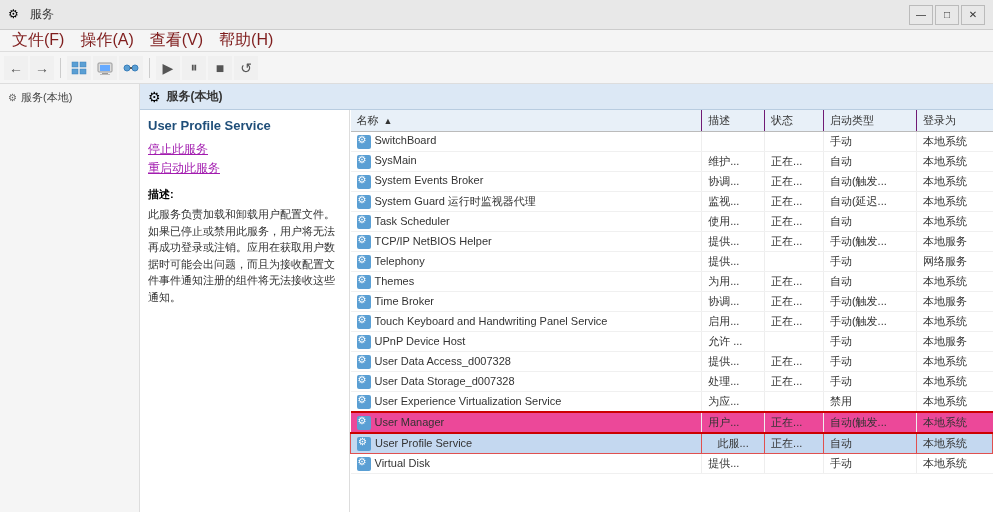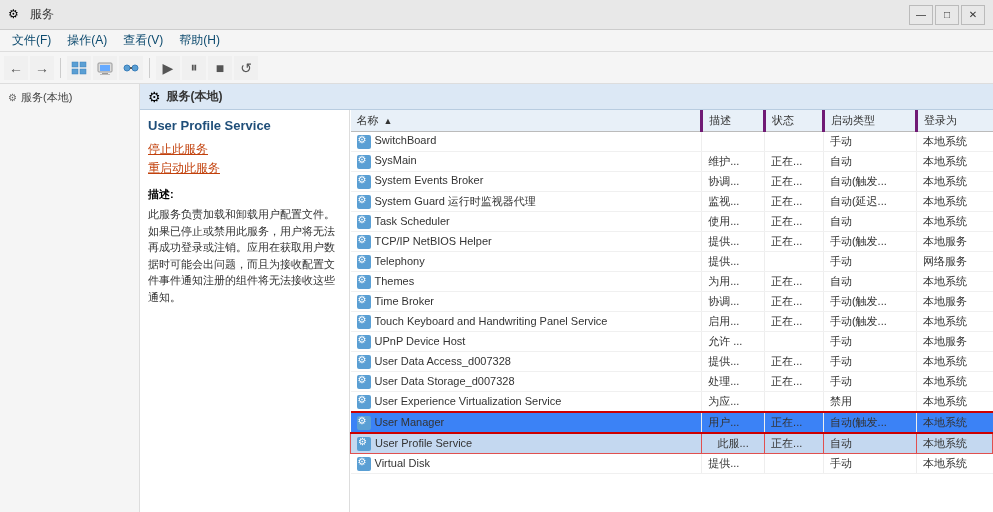--- a/index.html
+++ b/index.html
@@ -56,22 +56,22 @@
     .menu-bar {
       background: #f5f5f5;
       height: 22px;
       display: flex;
       align-items: center;
       padding: 0 4px;
       border-bottom: 1px solid #ddd;
     }
     .menu-item {
       padding: 2px 8px;
-      font-size: 12px;
-      color: #0c4a6e;
+      font-size: 16px;
+      color: #7f1d1d;
       cursor: pointer;
     }
 
     
     .toolbar {
       background: #f5f5f5;
       height: 32px;
       display: flex;
       align-items: center;
       padding: 0 4px;
@@ -169,21 +169,21 @@
       background: #fff;
       overflow-y: auto;
     }
     .service-detail-title {
       font-size: 13px;
       font-weight: bold;
       color: #1f4e79;
       margin-bottom: 8px;
     }
     .service-detail-link {
-      color: #c2410c;
+      color: #a21caf;
       text-decoration: underline;
       cursor: pointer;
       display: block;
       margin-bottom: 2px;
       font-size: 12px;
     }
     .service-detail-desc-label {
       font-weight: bold;
       margin-top: 10px;
       margin-bottom: 4px;
@@ -202,21 +202,21 @@
       background: #fff;
     }
 
     .service-table {
       width: 100%;
       border-collapse: collapse;
     }
     .service-table th {
       background: #e8f0f8;
       border-bottom: 1px solid #bbb;
-      border-right: 3px solid #701a75;
+      border-right: 1px solid #701a75;
       padding: 3px 6px;
       font-size: 11px;
       font-weight: normal;
       text-align: left;
       position: sticky;
       top: 0;
       z-index: 1;
       color: #333;
       cursor: pointer;
       user-select: none;
@@ -231,21 +231,21 @@
       white-space: nowrap;
       overflow: hidden;
       text-overflow: ellipsis;
     }
     .service-table td:last-child { border-right: none; }
     .service-table tr.selected td {
       background: #c4d8f0;
       border: 1px solid #e05050;
     }
     .service-table tr.highlighted td {
-      background: #3b82f6;
+      background: #ec4899;
       border-top: 2px solid #cc0000;
       border-bottom: 2px solid #cc0000;
     }
     .service-icon {
       display: inline-block;
       width: 14px;
       height: 14px;
       background: #5a9fd4;
       border-radius: 2px;
       margin-right: 4px;

